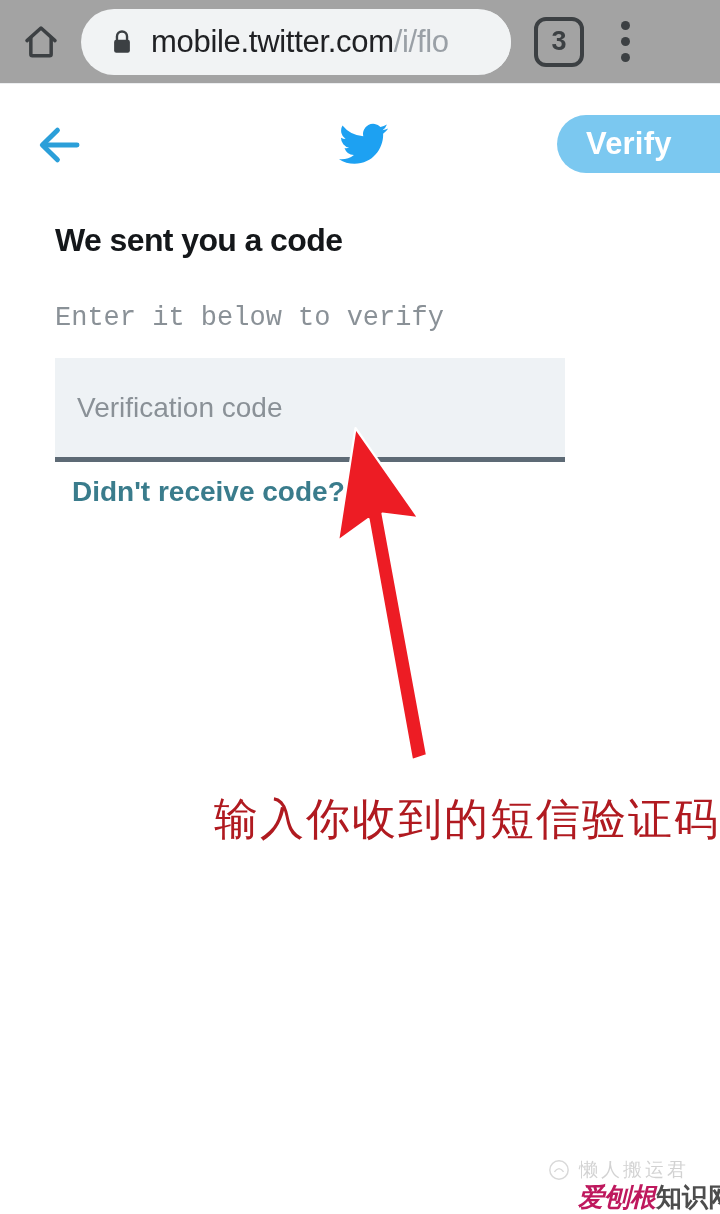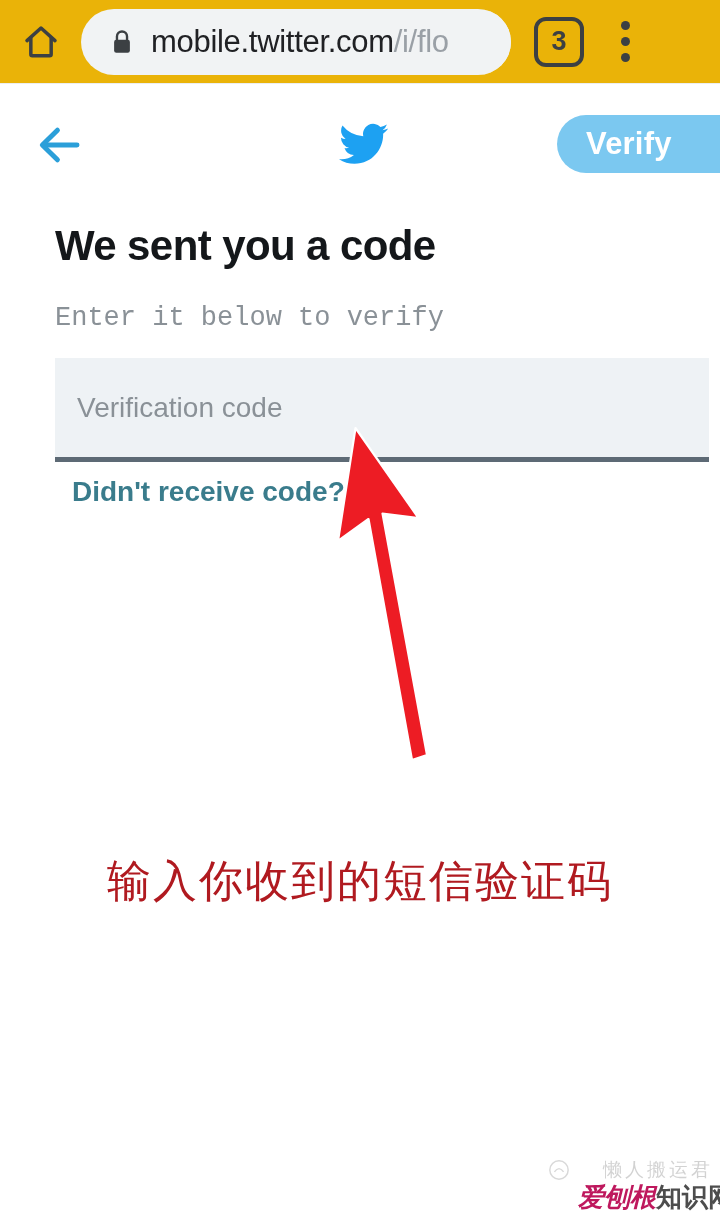--- a/index.html
+++ b/index.html
@@ -14,21 +14,21 @@
     overflow: hidden;
     position: relative;
   }
 
   
   .browser-bar {
     position: absolute;
     left: 0; top: 0;
     width: 720px;
     height: 84px;
-    background: #eab308;
+    background: #a3a3a3;
     display: flex;
     align-items: center;
     box-sizing: border-box;
     border-bottom: 1px solid #eceef0;
   }
   .home-btn {
     width: 66px;
     height: 66px;
     margin-left: 8px;
     display: flex;
@@ -144,39 +144,39 @@
     box-sizing: border-box;
     line-height: 58px;
     letter-spacing: 0.2px;
     cursor: pointer;
   }
 
   
   .heading {
     position: absolute;
     left: 55px; top: 222px;
-    font-size: 42px;
+    font-size: 32px;
     font-weight: bold;
     color: #14171a;
     letter-spacing: -0.6px;
     font-family: "Liberation Sans", sans-serif;
     white-space: nowrap;
   }
   .subheading {
     position: absolute;
     left: 55px; top: 303px;
     font-size: 27px;
     color: #8a9197;
     font-family: Liberation Mono, monospace;
     white-space: nowrap;
   }
   .code-field {
     position: absolute;
     left: 55px; top: 358px;
-    width: 654px;
+    width: 510px;
     height: 104px;
     background: #eef2f5;
     border: none;
     border-bottom: 5px solid #5d6a75;
     box-sizing: border-box;
     font-size: 28px;
     color: #333b42;
     font-family: "Liberation Sans", sans-serif;
     padding: 0 0 0 22px;
     outline: none;
@@ -200,23 +200,23 @@
 
   
   .annot-arrow {
     position: absolute;
     left: 290px; top: 415px;
     width: 160px; height: 360px;
     pointer-events: none;
   }
   .annot-text {
     position: absolute;
-    left: 0; top: 852px;
+    left: 0; top: 790px;
     width: 720px;
-    text-align: center;
+    text-align: right;
     font-size: 44px;
     color: #b01a20;
     font-family: "DejaVu Sans", sans-serif;
     letter-spacing: 2px;
     white-space: nowrap;
   }
 
   
   .wm-top {
     position: absolute;
@@ -229,21 +229,20 @@
     width: 22px; height: 22px;
     margin-right: 9px;
     display: block;
   }
   .wm-top-text {
     font-size: 19px;
     color: #8c8c8c;
     font-family: Liberation Sans, sans-serif;
     letter-spacing: 3px;
     white-space: nowrap;
-    margin-left: 24px;
   }
   .wm-bottom {
     position: absolute;
     left: 578px; top: 1180px;
     font-size: 26px;
     font-weight: bold;
     font-family: "DejaVu Sans", sans-serif;
     white-space: nowrap;
   }
   .wm-orange { color: #be185d; font-style: italic; }

